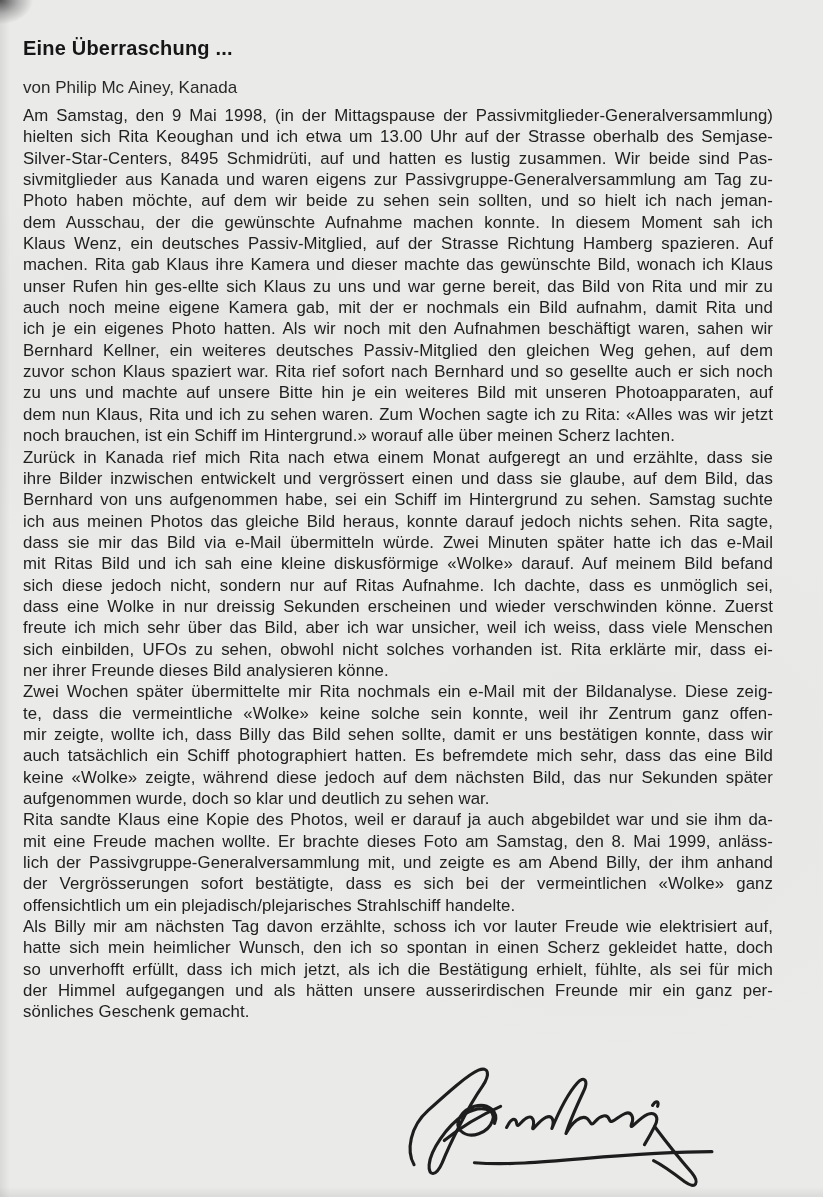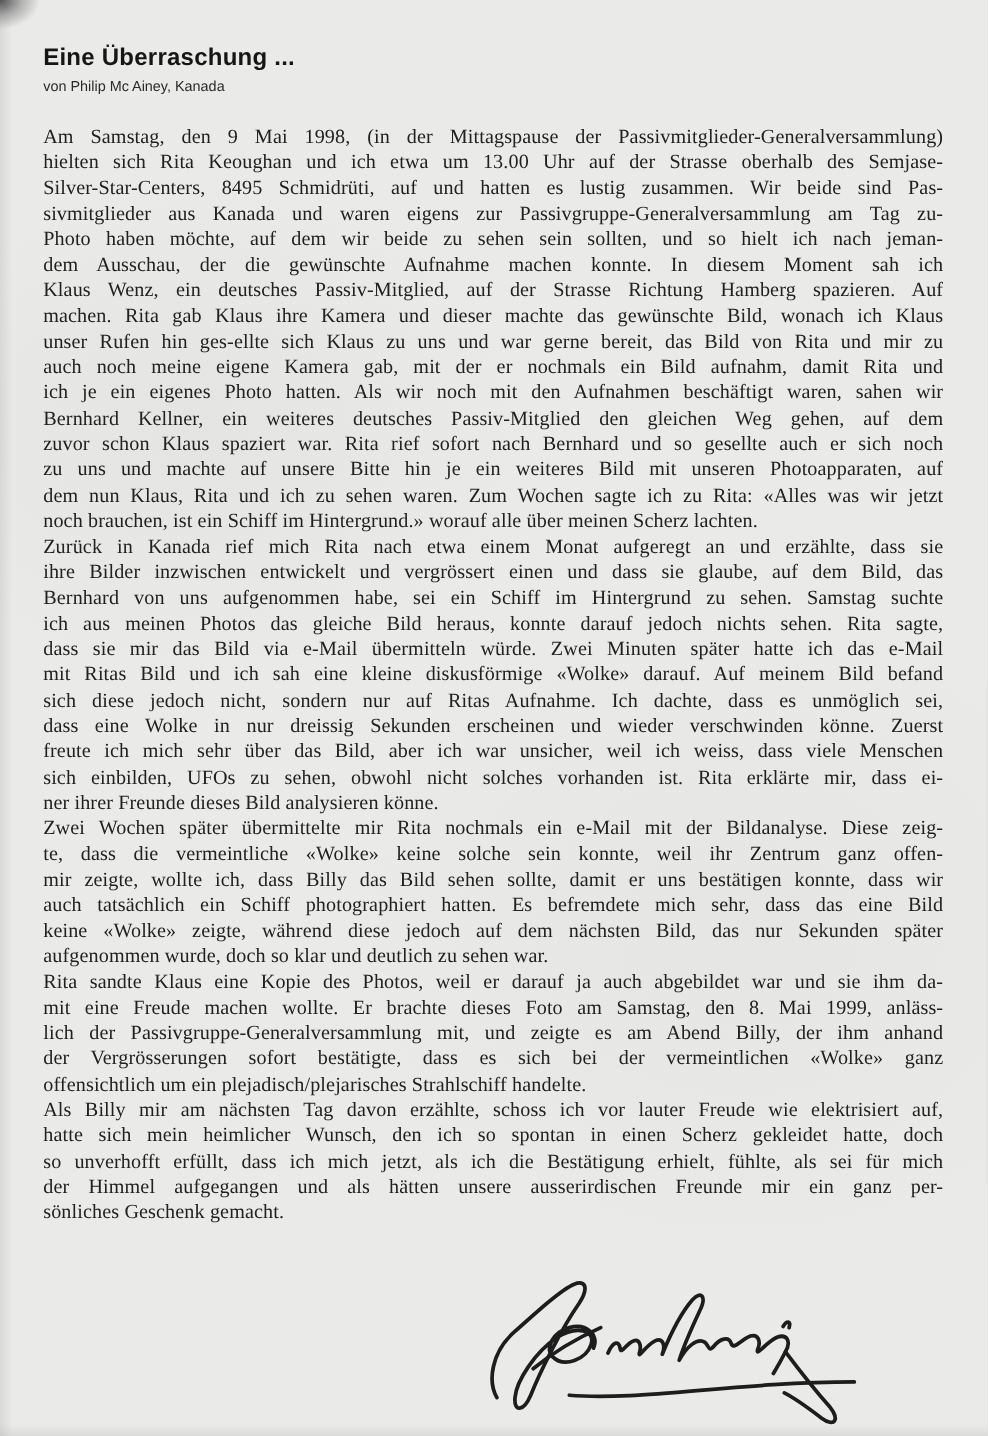--- a/index.html
+++ b/index.html
@@ -16,40 +16,39 @@
     background-image:
       radial-gradient(ellipse 46px 34px at 0px 0px, rgba(60,60,60,0.85) 0%, rgba(110,110,110,0.45) 40%, rgba(150,150,150,0) 72%),
       linear-gradient(to right, rgba(110,110,110,0.14) 0px, rgba(110,110,110,0) 10px),
       linear-gradient(to top, rgba(110,110,110,0.12) 0px, rgba(110,110,110,0) 10px),
       radial-gradient(ellipse 400px 300px at 20% 30%, rgba(120,120,120,0.05), rgba(120,120,120,0) 70%),
       radial-gradient(ellipse 500px 400px at 75% 65%, rgba(120,120,120,0.04), rgba(120,120,120,0) 70%);
     font-family: "Liberation Sans", "DejaVu Sans", sans-serif;
     color: #222;
     overflow: hidden;
     box-sizing: border-box;
-    padding: 37px 35px 0 36px;
+    padding: 37px 35px 0 23px;
   }
   .title {
     margin: 0;
     font-size: 20px;
     line-height: 23px;
     font-weight: bold;
     color: #161616;
     letter-spacing: 0.2px;
   }
   .byline {
-    margin-top: 2px;
-    font-size: 12px;
+    margin-top: 18px;
+    font-size: 17px;
     line-height: 20px;
     color: #2a2a2a;
   }
   .article-body {
-    margin-top: 21px;
+    margin-top: 7px;
     width: 750px;
-    font-family: Liberation Serif, serif;
   }
   .line {
     font-size: 16.8px;
     line-height: 21.35px;
     height: 21.35px;
     white-space: normal;
     text-align: justify;
     text-align-last: justify;
     color: #212121;
     letter-spacing: 0.1px;

